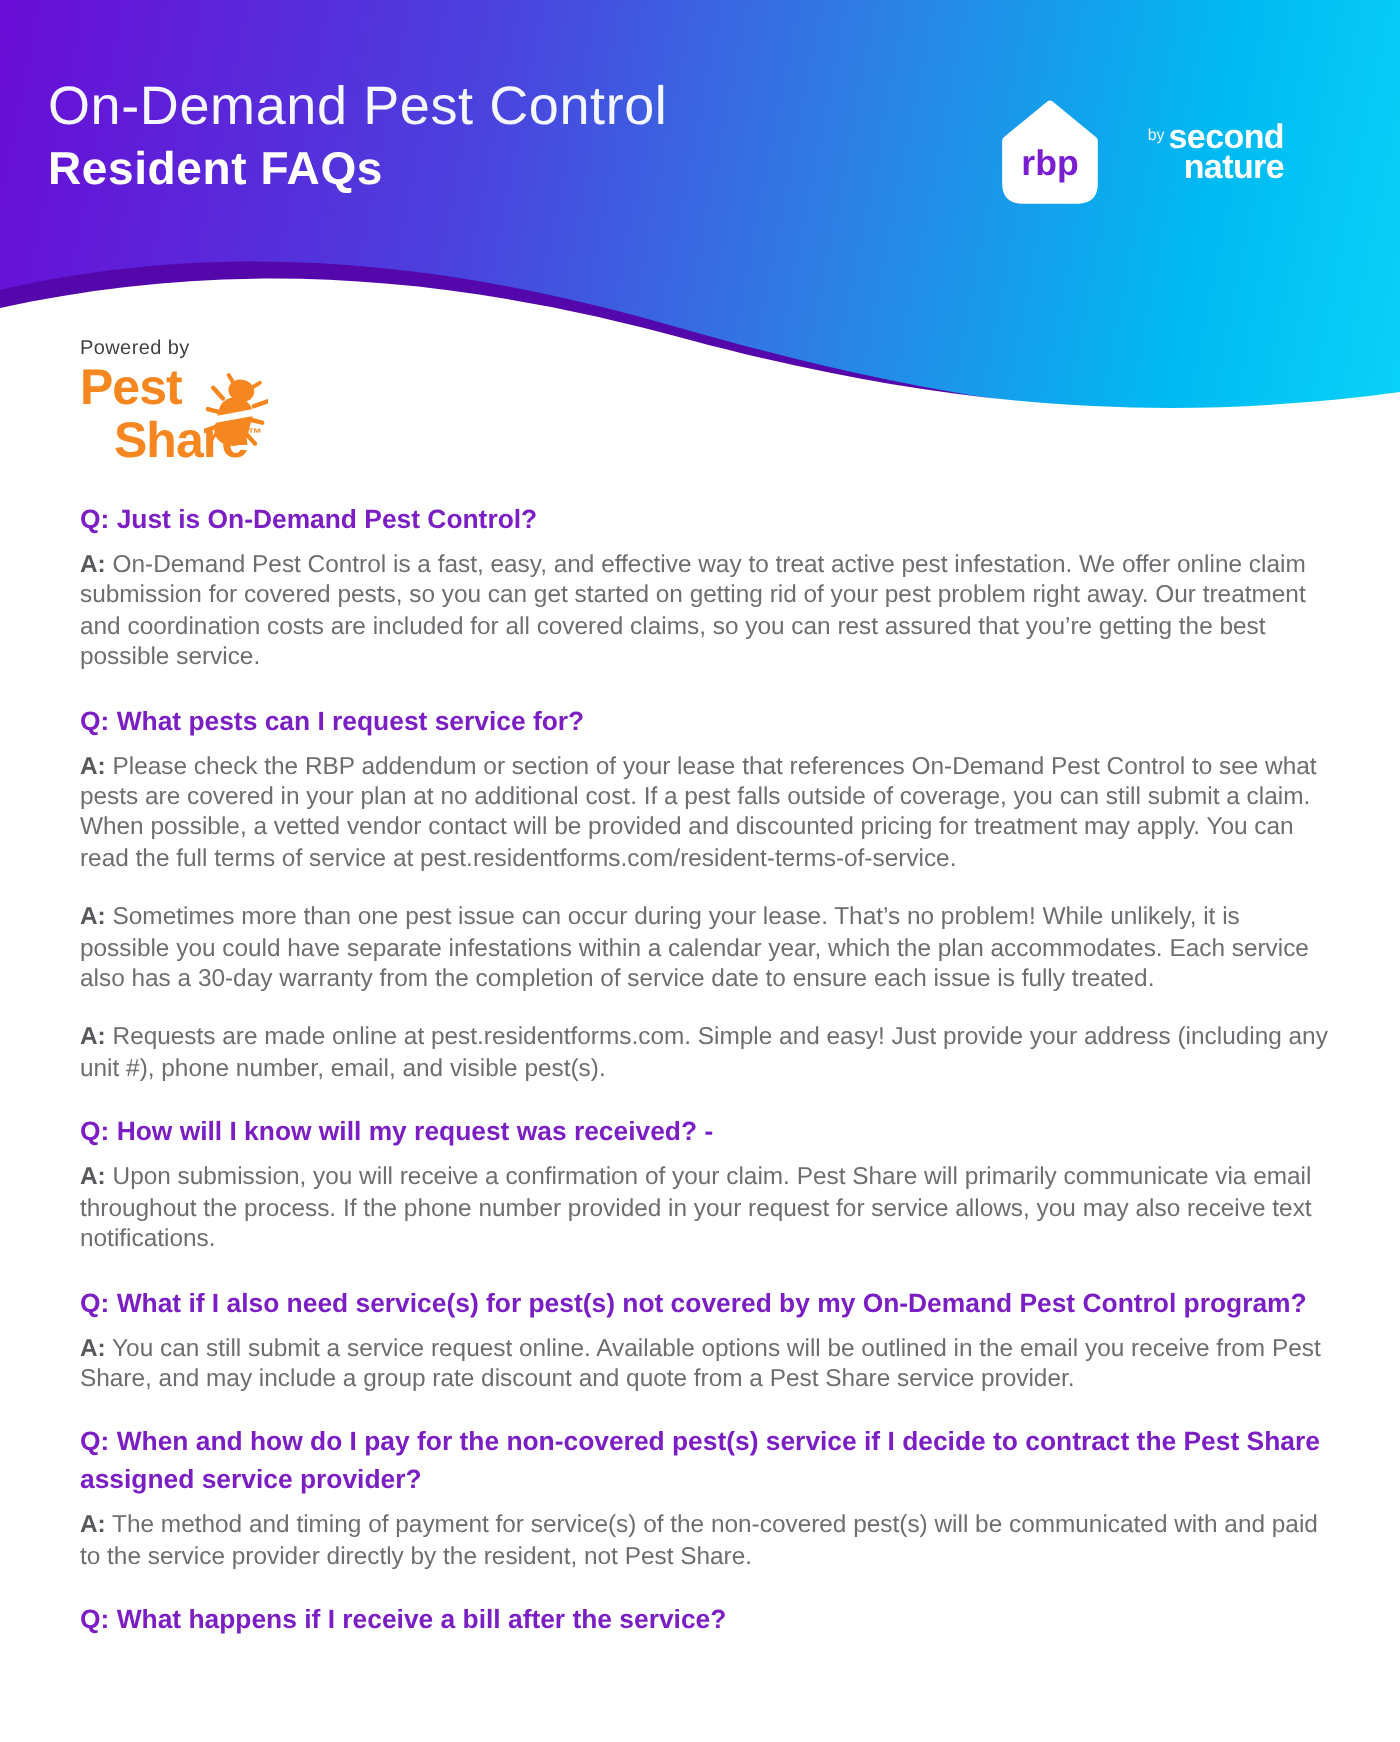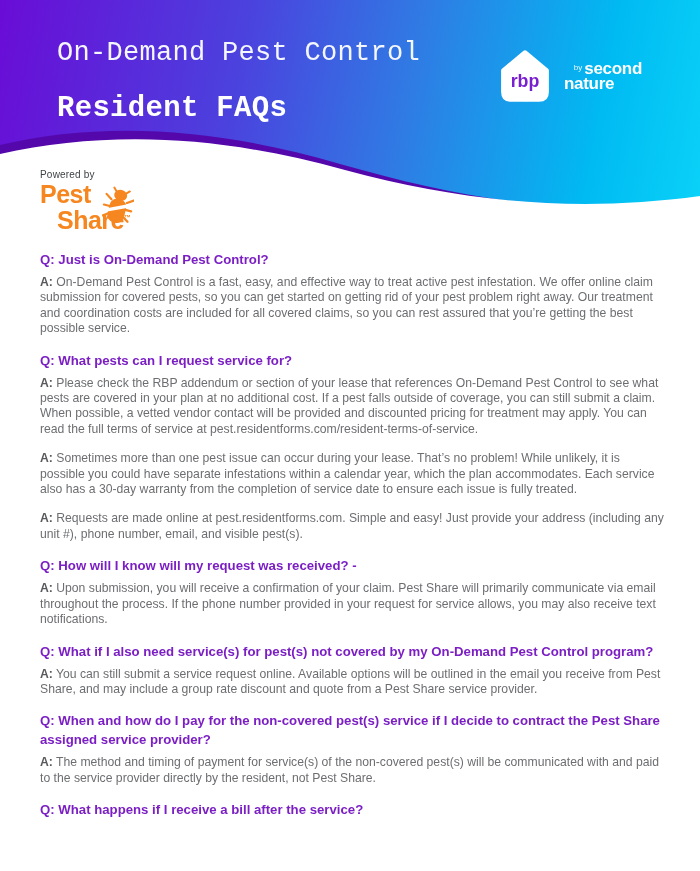--- a/index.html
+++ b/index.html
@@ -11,27 +11,27 @@
     position:relative;
   }
 
   
   .header {
     position:relative;
     width:700px; height:212px;
     background:linear-gradient(101deg, #6a0cd6 0%, #4b42de 34%, #2f7ce4 58%, #00baf2 84%, #0ad2f8 100%);
   }
   .wave-svg { position:absolute; left:0; top:0; width:100%; height:100%; display:block; }
-  .header-inner { position:absolute; left:57px; top:38px; z-index:2;font-family:Liberation Mono, monospace; }
+  .header-inner { position:absolute; left:24px; top:38px; z-index:2; }
   .title1 { color:#f4f7ff; font-size:27px; font-weight:400; letter-spacing:0.3px; }
-  .title2 { color:#ffffff; font-size:29px; font-weight:700; letter-spacing:0.3px; margin-top:24px; }
+  .title2 { color:#ffffff; font-size:23px; font-weight:700; letter-spacing:0.3px; margin-top:2px; }
 
   .rbp-block { position:absolute; right:58px; top:46px; z-index:2; display:flex; align-items:center; }
   .rbp-badge { width:60px; height:62px; display:block; }
-  .sn-brand { margin-left:9px; margin-top:-2px; color:#ffffff; text-align:left; width:78px; }
+  .sn-brand { margin-left:9px; margin-top:-2px; color:#ffffff; text-align:right; width:78px; }
   .sn-row1 { display:flex; align-items:flex-start; justify-content:flex-end; }
   .sn-by { font-size:8px; font-weight:400; margin-right:2px; margin-top:2px; opacity:.92; }
   .sn-word { font-size:17px; font-weight:700; letter-spacing:-0.3px; line-height:15px; }
 
   
   .powered { position:absolute; left:40px; top:169px; z-index:3; }
   .powered-label { font-size:10px; color:#3f4245; letter-spacing:0.2px; margin-bottom:3px; }
   .ps-wordmark { color:#f6861f; font-weight:700; font-size:25px; line-height:23px; letter-spacing:-0.5px; position:relative; }
   .ps-line2 { margin-left:17px; }
   .ps-tm { font-size:7px; vertical-align:super; letter-spacing:0; }

